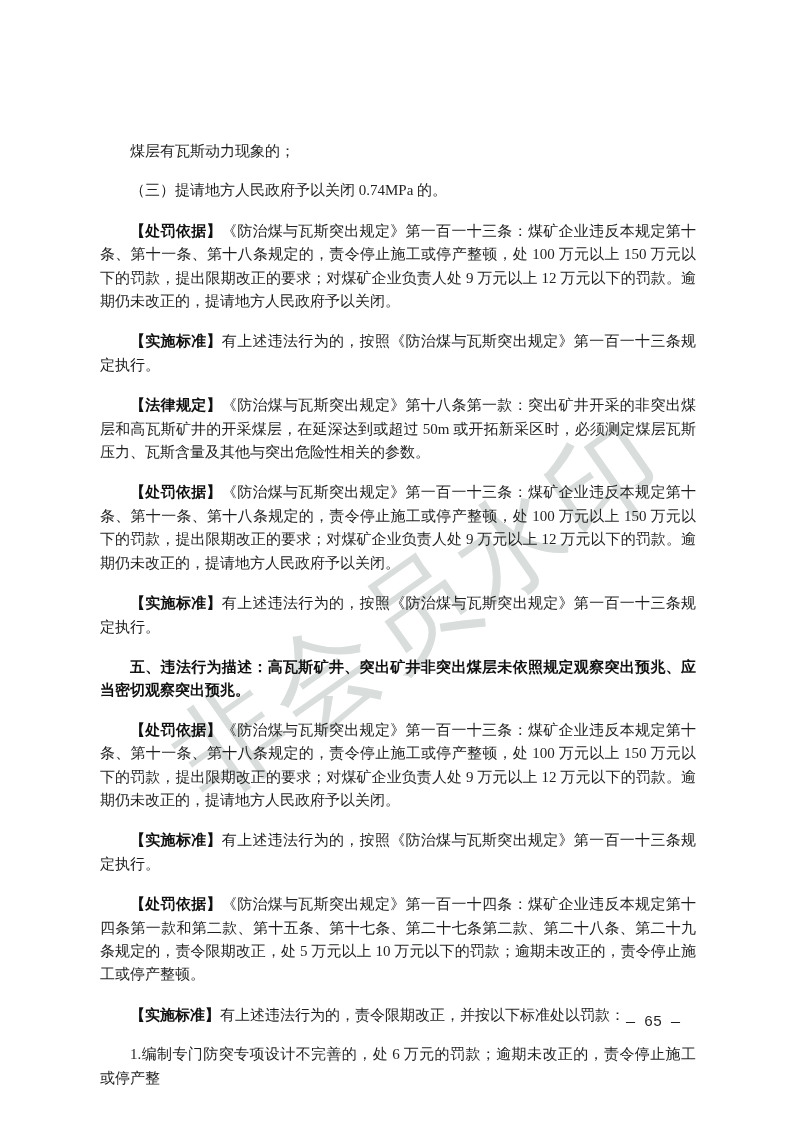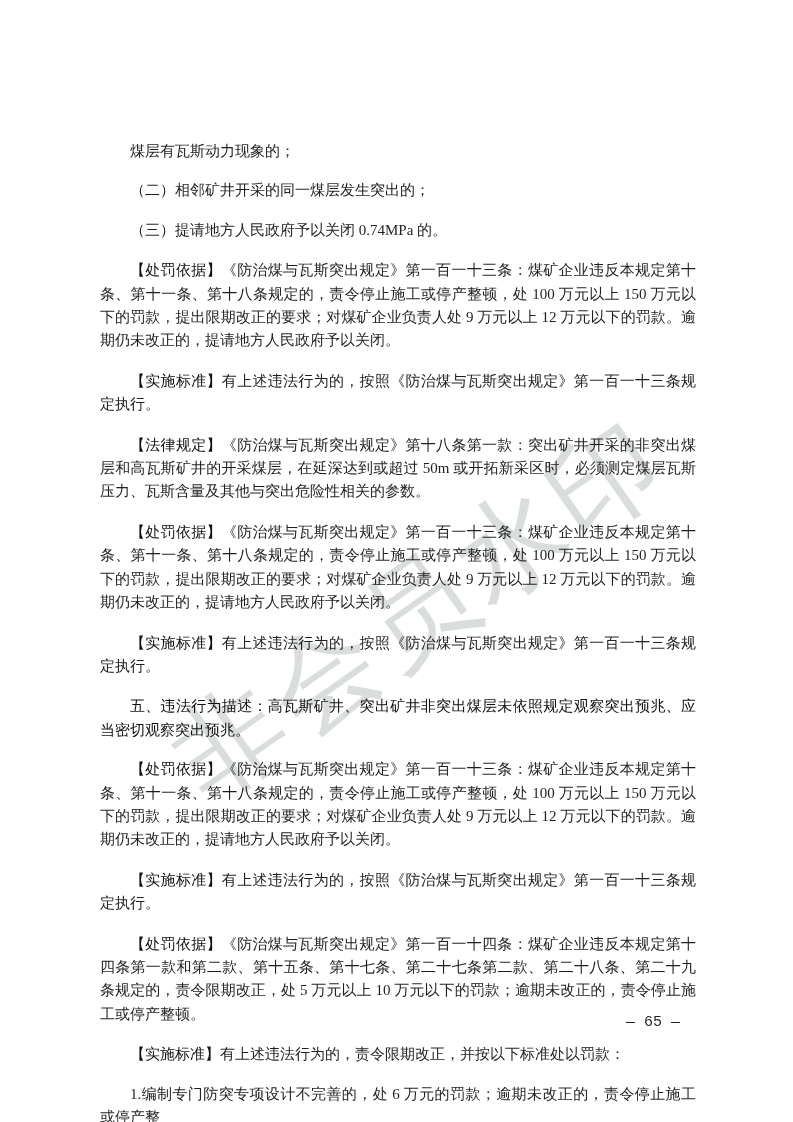--- a/index.html
+++ b/index.html
@@ -40,21 +40,21 @@
     font-size: 15px;
     line-height: 23.4px;
     text-indent: 2em;
     text-align: justify;
     text-justify: inter-ideograph;
     color: #1f1f1f;
     word-break: break-all;
   }
   .hei {
     font-family: "Liberation Sans", "DejaVu Sans", sans-serif;
-    font-weight: 400;
+    font-weight: 700;
     color: #111111;
   }
   .footer {
     position: absolute;
     left: 588px;
     top: 1014px;
     width: 130px;
     text-align: center;
     font-size: 15px;
     color: #1f1f1f;
@@ -66,21 +66,20 @@
 <body>
 
 <div class="page">
 
   <div class="watermark">非会员水印</div>
 
   <div class="content">
 
     <p class="para"><span>煤层有瓦斯动力现象的；</span></p>
 
-    <p class="para"><span>（二）相邻矿井开采的同一煤层发生突出的；</span></p>
 
     <p class="para"><span>（三）提请地方人民政府予以关闭 0.74MPa 的。</span></p>
 
     <p class="para"><span class="hei">【处罚依据】</span><span>《防治煤与瓦斯突出规定》第一百一十三条：煤矿企业违反本规定第十条、第十一条、第十八条规定的，责令停止施工或停产整顿，处 100 万元以上 150 万元以下的罚款，提出限期改正的要求；对煤矿企业负责人处 9 万元以上 12 万元以下的罚款。逾期仍未改正的，提请地方人民政府予以关闭。</span></p>
 
     <p class="para"><span class="hei">【实施标准】</span><span>有上述违法行为的，按照《防治煤与瓦斯突出规定》第一百一十三条规定执行。</span></p>
 
 
     <p class="para"><span class="hei">【法律规定】</span><span>《防治煤与瓦斯突出规定》第十八条第一款：突出矿井开采的非突出煤层和高瓦斯矿井的开采煤层，在延深达到或超过 50m 或开拓新采区时，必须测定煤层瓦斯压力、瓦斯含量及其他与突出危险性相关的参数。</span></p>
 

